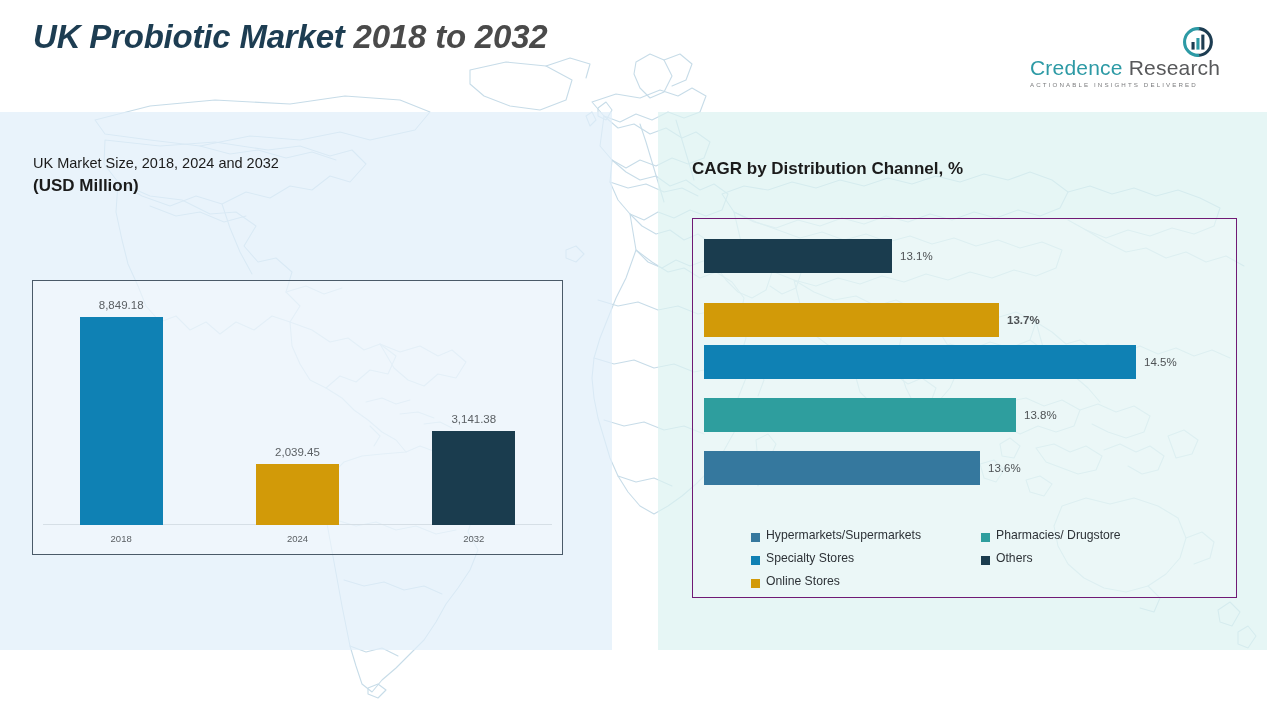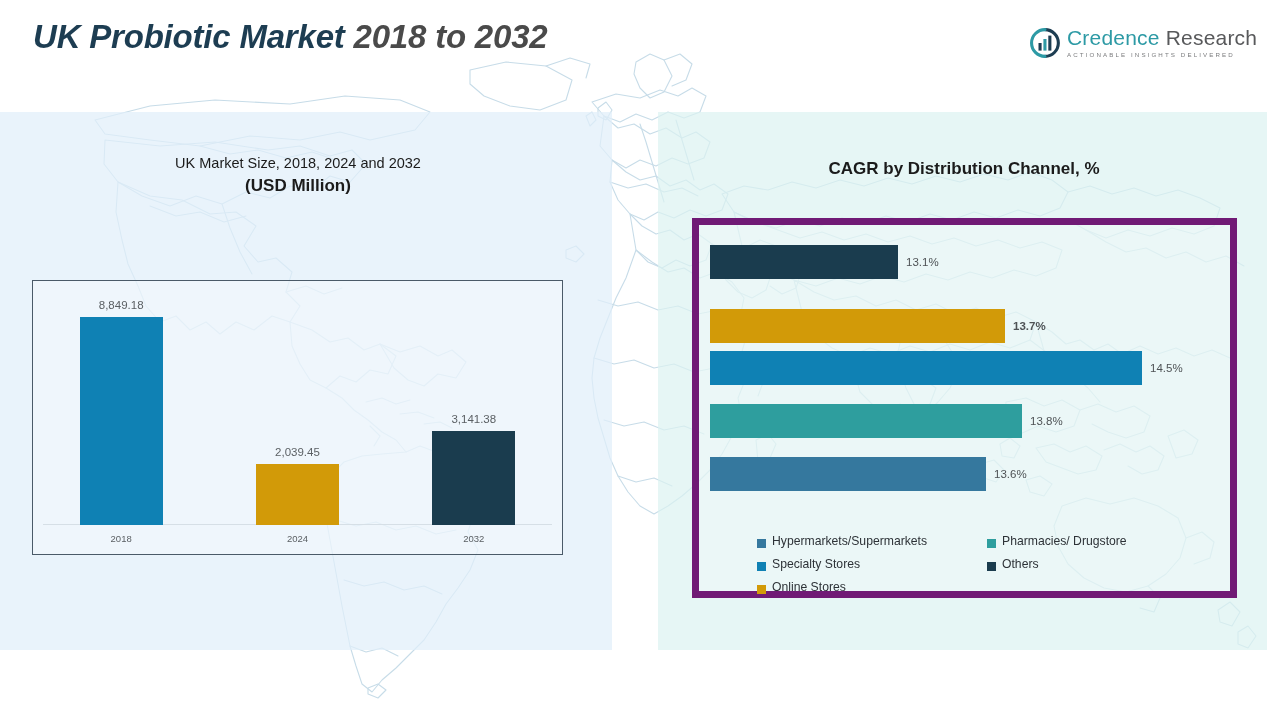--- a/index.html
+++ b/index.html
@@ -61,20 +61,21 @@
   }
   #page-title .t-dark { color: #1d3d52; }
   #page-title .t-gray { color: #4a4a4a; }
 
   
   #logo {
     position: absolute;
     left: 1030px; top: 27px;
     display: flex;
     align-items: flex-end;
+    flex-direction: column;
   }
   #logo-mark { width: 30px; height: 30px; flex: 0 0 auto; margin-right: 7px; }
   #logo-text { display: flex; flex-direction: column; }
   #logo-wordmark {
     font-size: 21px;
     line-height: 22px;
     letter-spacing: 0.2px;
     white-space: nowrap;
   }
   #logo-wordmark .l-teal { color: #2d9aa5; }
@@ -85,21 +86,21 @@
     color: #7b7c7e;
     white-space: nowrap;
     margin-top: 2px;
     text-transform: uppercase;
   }
 
   
   .chart-title {
     position: absolute;
     z-index: 2;
-    text-align: center;
+    text-align: left;
     color: #1b1b1b;
   }
   .ct-line1 { font-size: 14.5px; font-weight: normal; line-height: 22px; }
   .ct-line2 { font-size: 17px; font-weight: bold; line-height: 23px; }
 
   #title-left { left: 33px; top: 152px; width: 530px; }
   #title-right { left: 692px; top: 158px; width: 544px; }
   #title-right .ct-line1 { font-size: 17px; font-weight: bold; }
 
   
@@ -153,21 +154,21 @@
     font-size: 9.5px;
     color: #5a5f63;
   }
   .col-cat:nth-of-type(1) { left: 0%; }
 
   
   #bar-chart {
     position: absolute;
     left: 692px; top: 218px;
     width: 545px; height: 380px;
-    border: 7px solid #701a75;
+    border: 1px solid #701a75;
     background: rgba(255,255,255,0.20);
     z-index: 2;
     box-sizing: border-box;
   }
   #bar-plot {
     position: absolute;
     left: 11px; top: 20px;
     width: 510px; height: 265px;
   }
   .bar-row {

